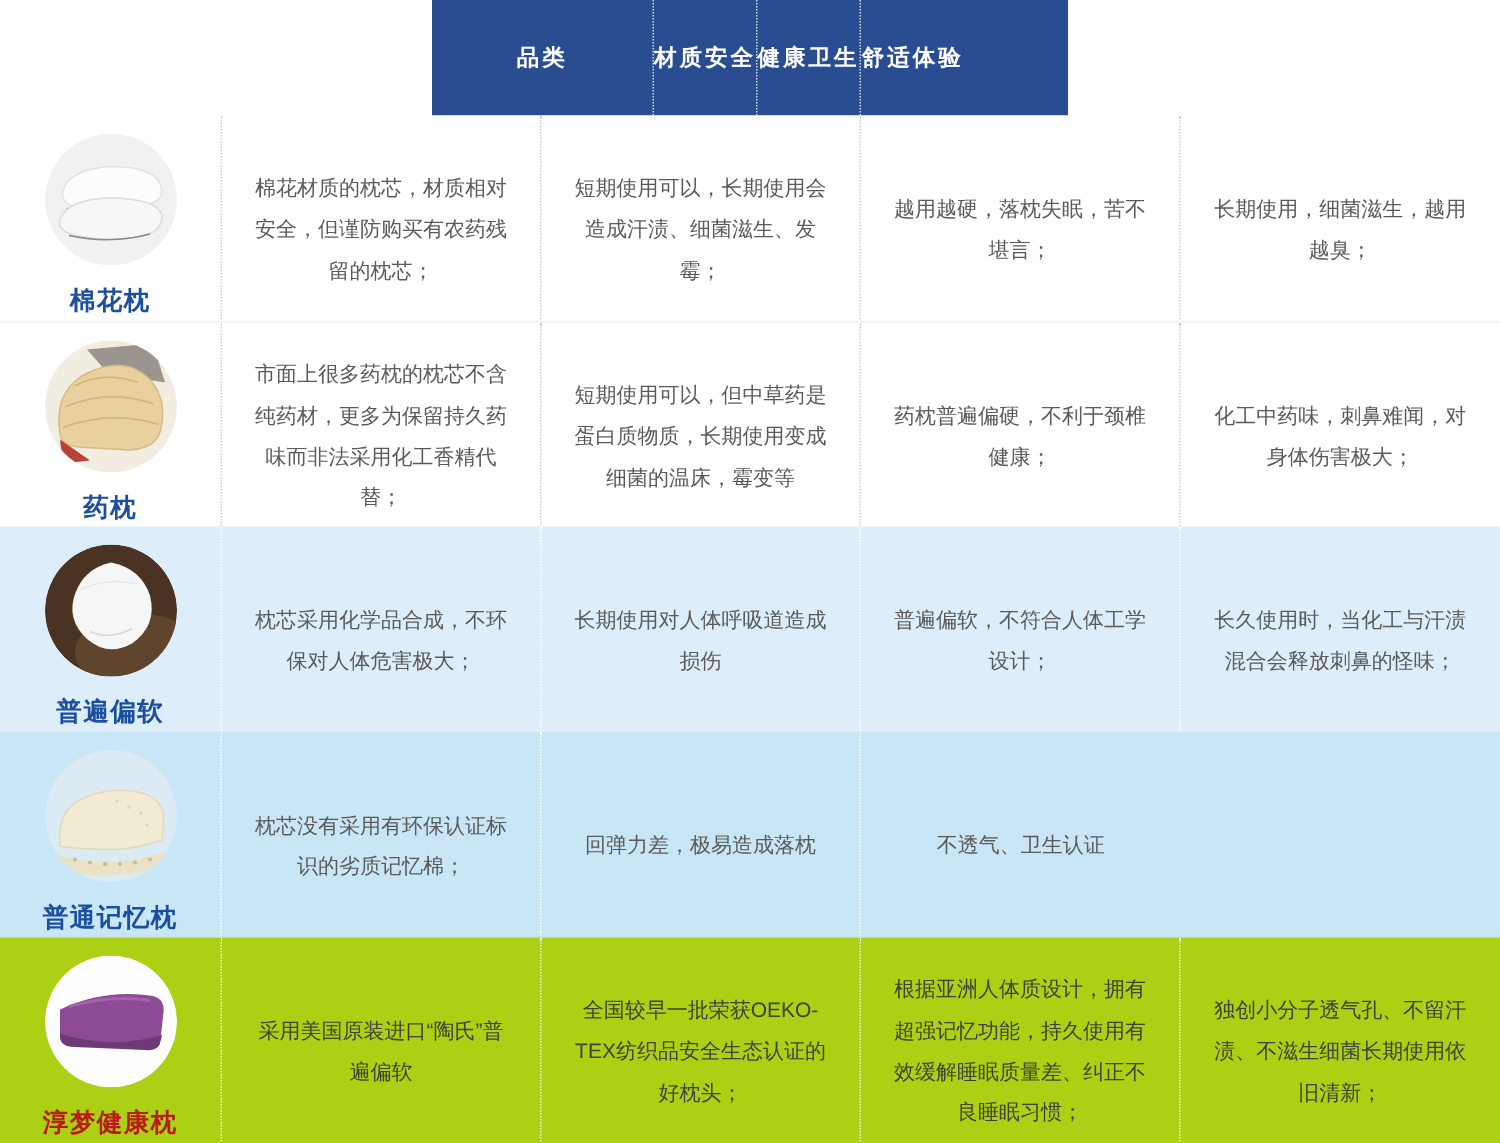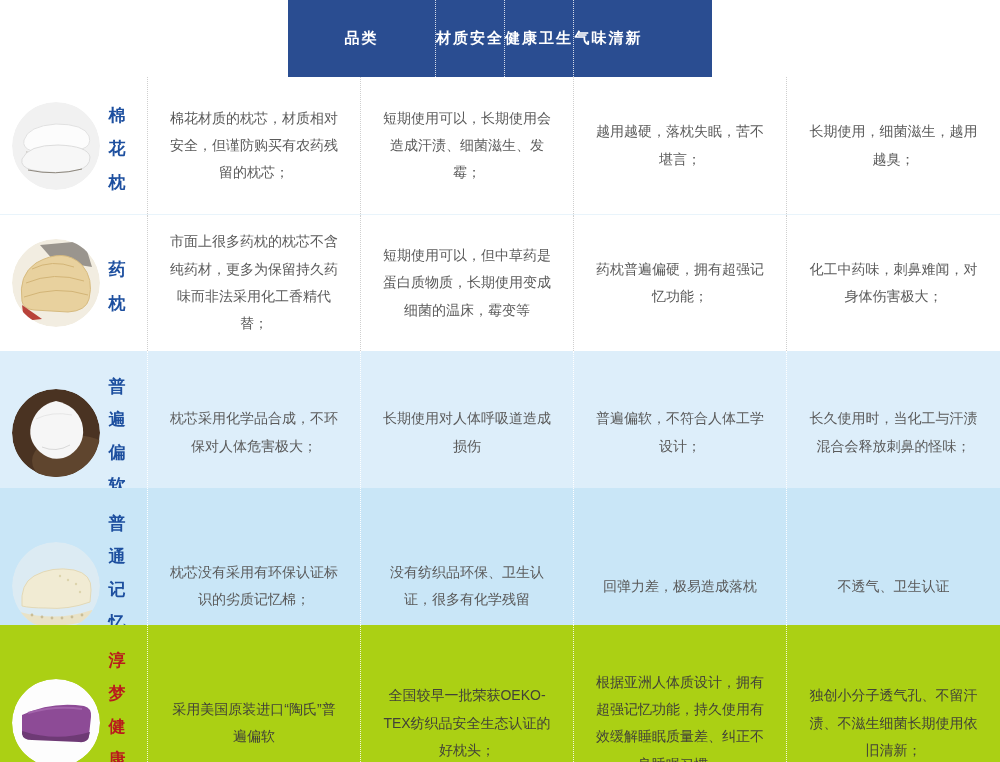--- a/index.html
+++ b/index.html
@@ -9,21 +9,21 @@
   .header-row{height:77px;background:#2a4d91;}
   .hcell{display:flex;align-items:center;justify-content:center;color:#ffffff;
          font-size:15px;font-weight:bold;letter-spacing:2px;
          border-right:1px dotted rgba(255,255,255,.8);box-sizing:border-box;}
   .hcell:last-child{border-right:none;}
   .brow{height:137px;}
   .cell{display:flex;align-items:center;justify-content:center;text-align:center;
         font-size:14px;color:#5a5a5a;line-height:1.95;padding:0 21px;
         border-right:1px dotted #cfcfcf;box-sizing:border-box;}
   .cell:last-child{border-right:none;}
-  .id-cell{flex-direction:row;padding:12px;}
+  .id-cell{flex-direction:column;padding:12px;}
   .t-white{background:#ffffff;}
   .t-white.sep{border-top:1px solid #e9f4fb;}
   .t-blue1{background:#ddeefa;}
   .t-blue2{background:#c9e6f7;}
   .t-blue1 .cell,.t-blue2 .cell{border-right-color:#ffffff;}
   .t-green{background:#abd014;}
   .t-green .cell{border-right-color:rgba(255,255,255,.85);color:#424238;}
   .pillow-circle{width:88px;height:88px;border-radius:50%;overflow:hidden;flex:0 0 auto;}
   .pillow-circle svg{display:block;width:88px;height:88px;}
   .row-label{margin-top:7px;font-size:17px;font-weight:bold;color:#1d4f9f;letter-spacing:1px;}
@@ -31,21 +31,21 @@
 </style>
 </head>
 <body>
 
 <div class="page">
 
   <div class="trow header-row">
     <div class="hcell">品类</div>
     <div class="hcell">材质安全</div>
     <div class="hcell">健康卫生</div>
-    <div class="hcell">气味清新</div>
+    <div class="hcell">舒适体验</div>
   </div>
 
   <div class="trow brow t-white">
     <div class="cell id-cell">
       <div class="pillow-circle">
         <svg viewBox="0 0 88 88">
           <circle cx="44" cy="44" r="44" fill="#f1f1f1"></circle>
           <path d="M12 38 Q16 24 44 22 Q72 22 77 34 Q80 44 70 47 Q46 53 20 49 Q10 46 12 38Z" fill="#fcfcfc" stroke="#e1e1e1"></path>
           <path d="M14 50 Q44 56 72 48" stroke="#b1aba1" fill="none"></path>
           <path d="M10 57 Q16 43 46 43 Q76 44 78 55 Q78 65 66 68 Q44 73 20 68 Q8 65 10 57Z" fill="#f7f7f7" stroke="#dcdcdc"></path>
@@ -70,21 +70,21 @@
           <path d="M20 30 Q40 20 62 28" stroke="#d2b477" fill="none"></path>
           <path d="M14 44 Q42 32 72 42" stroke="#d2b477" fill="none"></path>
           <path d="M12 58 Q44 46 76 56" stroke="#d2b477" fill="none"></path>
           <path d="M10 66 L30 80 L12 82 Z" fill="#b8423a"></path>
         </svg>
       </div>
       <div class="row-label">药枕</div>
     </div>
     <div class="cell">市面上很多药枕的枕芯不含纯药材，更多为保留持久药味而非法采用化工香精代替；</div>
     <div class="cell">短期使用可以，但中草药是蛋白质物质，长期使用变成细菌的温床，霉变等</div>
-    <div class="cell">药枕普遍偏硬，拥有超强记忆功能；</div>
+    <div class="cell">药枕普遍偏硬，不利于颈椎健康；</div>
     <div class="cell">化工中药味，刺鼻难闻，对身体伤害极大；</div>
   </div>
 
   <div class="trow brow t-blue1">
     <div class="cell id-cell">
       <div class="pillow-circle">
         <svg viewBox="0 0 88 88">
           <circle cx="44" cy="44" r="44" fill="#4a3322"></circle>
           <ellipse cx="62" cy="72" rx="42" ry="26" fill="#5f452e"></ellipse>
           <path d="M44 12 Q64 16 70 34 Q75 54 58 66 Q42 75 28 63 Q14 50 20 33 Q26 16 44 12Z" fill="#f6f6f6"></path>
@@ -115,21 +115,20 @@
             <circle cx="70" cy="73" r="1.4" fill="#c9bd96"></circle>
           <circle cx="56" cy="38" r="1.2" fill="#ddd3ad"></circle>
             <circle cx="64" cy="42" r="1.2" fill="#ddd3ad"></circle>
           <circle cx="48" cy="34" r="1.2" fill="#ddd3ad"></circle>
             <circle cx="68" cy="50" r="1.2" fill="#ddd3ad"></circle>
         </svg>
       </div>
       <div class="row-label">普通记忆枕</div>
     </div>
     <div class="cell">枕芯没有采用有环保认证标识的劣质记忆棉；</div>
-    <div class="cell">没有纺织品环保、卫生认证，很多有化学残留</div>
     <div class="cell">回弹力差，极易造成落枕</div>
     <div class="cell">不透气、卫生认证</div>
   </div>
 
   <div class="trow brow t-green">
     <div class="cell id-cell">
       <div class="pillow-circle">
         <svg viewBox="0 0 88 88">
           <circle cx="44" cy="44" r="44" fill="#fdfdfd"></circle>
           <path d="M10 36 Q40 22 72 27 Q80 29 79 38 L77 56 Q77 63 68 62 L20 60 Q10 60 10 52 Z" fill="#8d4b96"></path>

